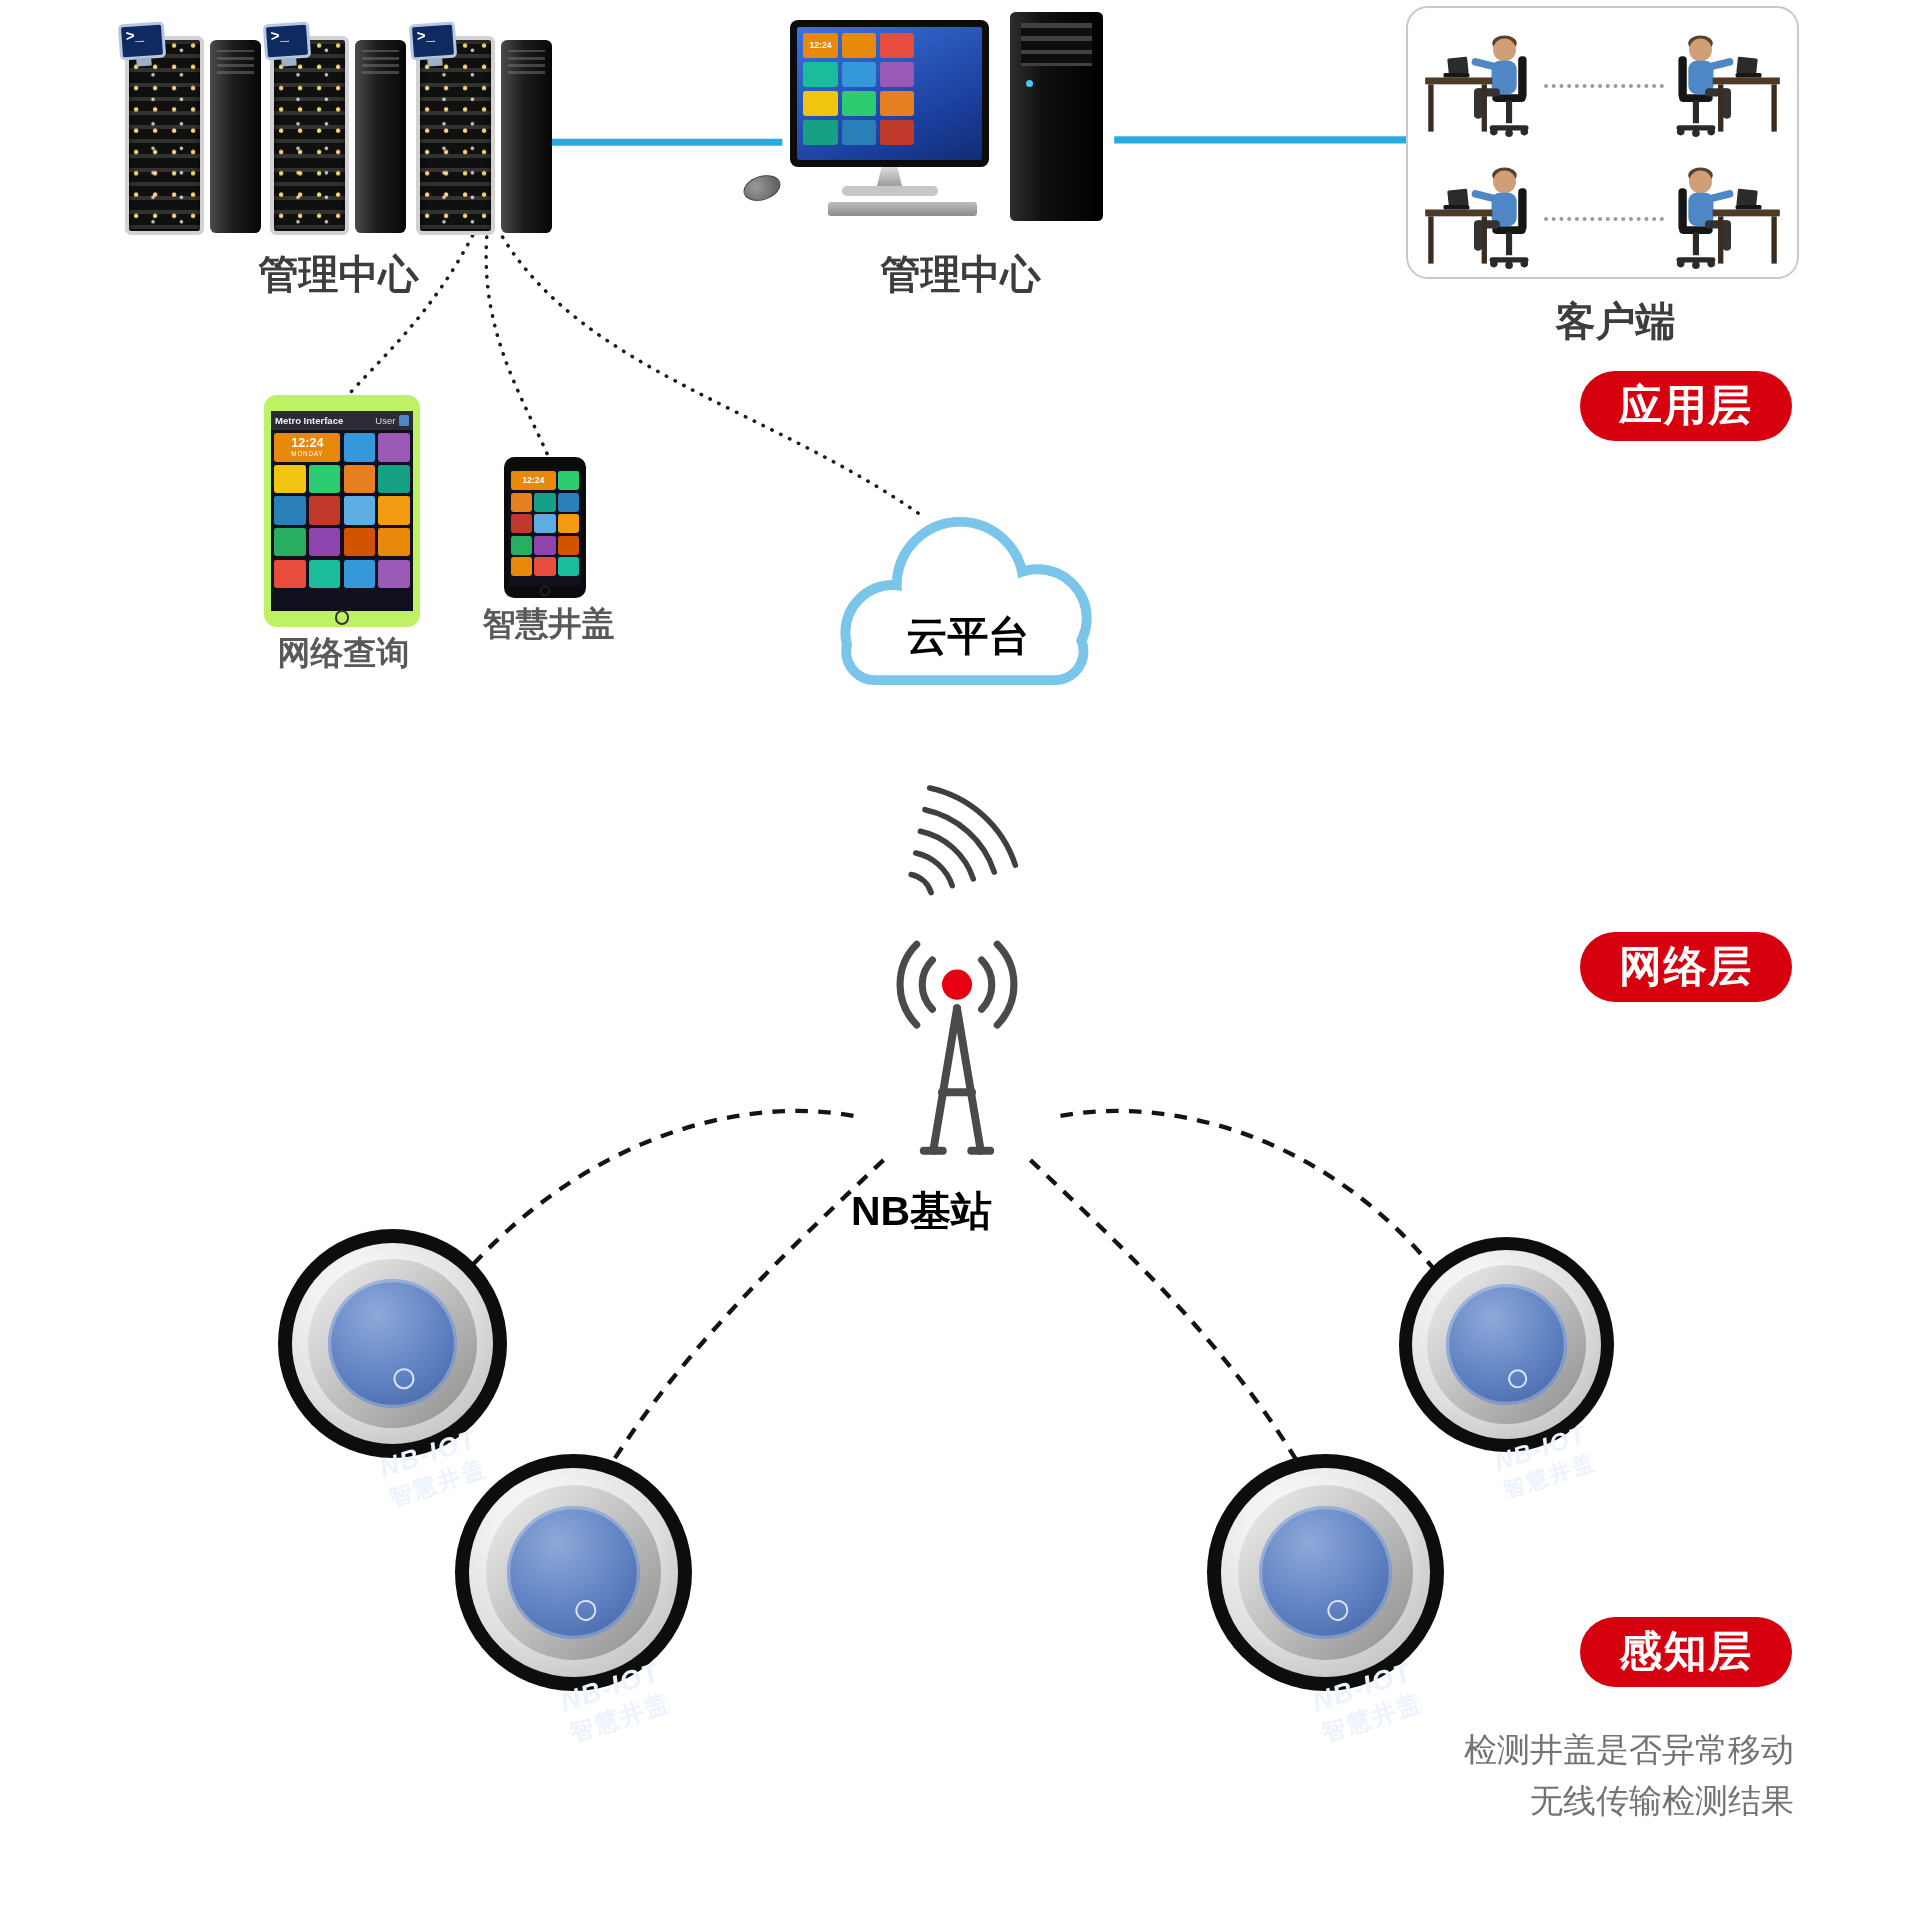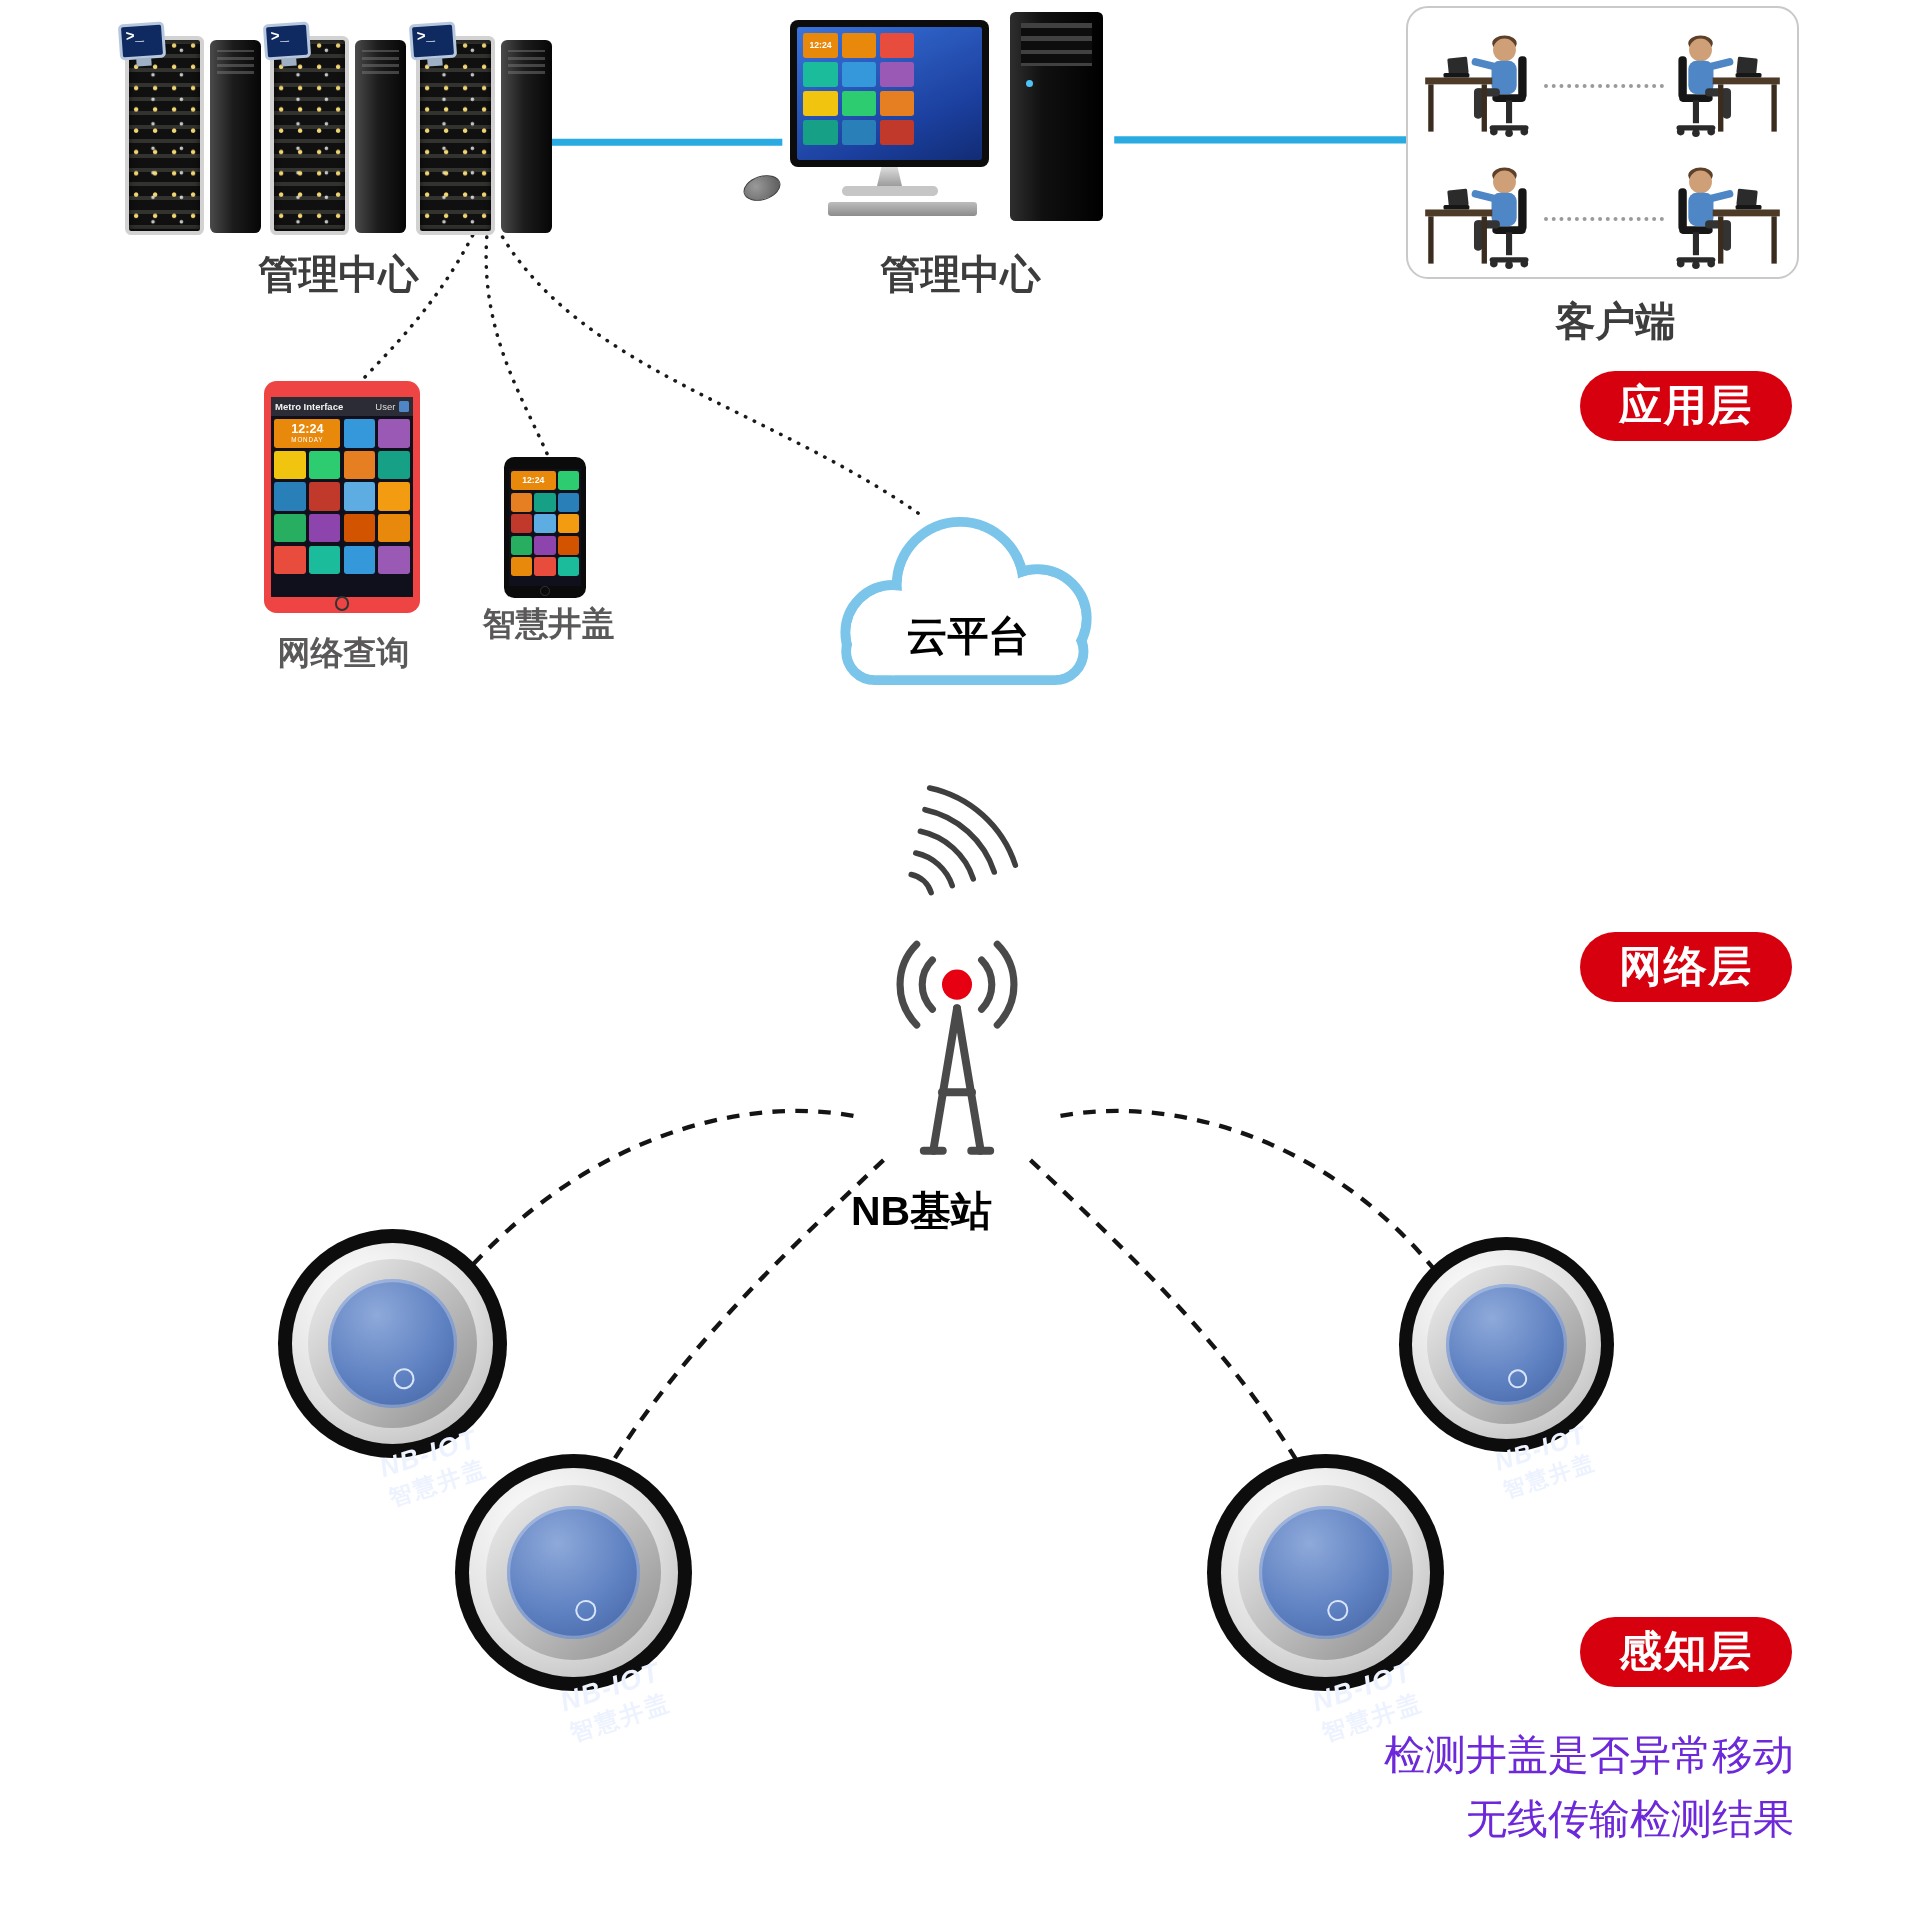--- a/index.html
+++ b/index.html
@@ -58,21 +58,21 @@
 
   
   .client-box{position:absolute;left:1406px;top:6.3px;width:393px;height:273px;background:#fff;
     border:2.4px solid #c9c9c9;border-radius:22px;}
   .person{position:absolute;width:130px;height:122px;}
   .person svg{width:100%;height:100%;}
   .mirror{transform:scaleX(-1);}
   .dotline{position:absolute;width:120px;border-top:4.7px dotted #9a9a9a;}
 
   
-  .tablet{position:absolute;left:264px;top:381px;width:156px;height:232px;background:#ef4444;border-radius:12.6px;padding:16px 7.1px;}
+  .tablet{position:absolute;left:264px;top:395px;width:156px;height:232px;background:#bef264;border-radius:12.6px;padding:16px 7.1px;}
   .t-screen{position:relative;width:100%;height:100%;background:#10101c;display:flex;flex-direction:column;overflow:hidden;}
   .t-header{height:19px;background:#2c2c36;display:flex;align-items:center;padding:0 4px;font-size:9.5px;flex:0 0 auto;}
   .t-title{color:#f2f2f2;font-weight:700;}
   .t-user{margin-left:auto;color:#ddd;}
   .t-avatar{width:10.3px;height:10.3px;background:#4f86c6;border-radius:1.6px;margin-left:3.2px;}
   .t-body{flex:1;padding:3.2px;display:grid;grid-template-columns:repeat(4,1fr);gap:3.2px;grid-auto-rows:28.4px;}
   .time-tile{background:#E8890C;color:#fff;display:flex;flex-direction:column;align-items:center;justify-content:center;border-radius:2.4px;line-height:1.05;}
   .span2{grid-column:span 2;}
   .tt-big{font-size:12.6px;font-weight:700;}
   .tt-day{font-size:6.3px;letter-spacing:0.8px;}
@@ -101,21 +101,21 @@
     background:linear-gradient(135deg,#f2f2f2,#8d8d8d);}
   .cv-disc{width:76%;height:76%;border-radius:50%;display:flex;align-items:center;justify-content:center;
     background:radial-gradient(circle at 38% 28%,#8ea9da,#5C7FC0 58%,#42609d);
     box-shadow:inset 0 0 0 3.2px rgba(255,255,255,.28);}
   .cv-rot{transform:rotate(-18deg);text-align:center;color:#edf2ff;}
   .cv-logo{display:inline-block;width:.09em;height:.09em;border:2.4px solid #e6eeff;border-radius:50%;opacity:.9;}
   .cv-l1{font-size:.115em;font-weight:700;font-style:italic;letter-spacing:1.6px;}
   .cv-l2{font-size:.10em;font-weight:700;letter-spacing:2.4px;}
 
   
-  .notes{position:absolute;right:131px;top:1724px;text-align:right;font-size:41px;color:#6d28d9;line-height:1.55;font-weight:500;}
+  .notes{position:absolute;right:131px;top:1724px;text-align:right;font-size:33px;color:#737373;line-height:1.55;font-weight:500;}
 </style>
 </head>
 <body>
 
 <div class="canvas">
 
   <svg width="0" height="0" style="position:absolute" aria-hidden="true">
     <symbol id="person-desk" viewBox="0 0 170 160">
       <rect x="122" y="50" width="11" height="56" rx="5" fill="#161616"></rect>
       <rect x="88" y="100" width="44" height="10" rx="5" fill="#161616"></rect>

